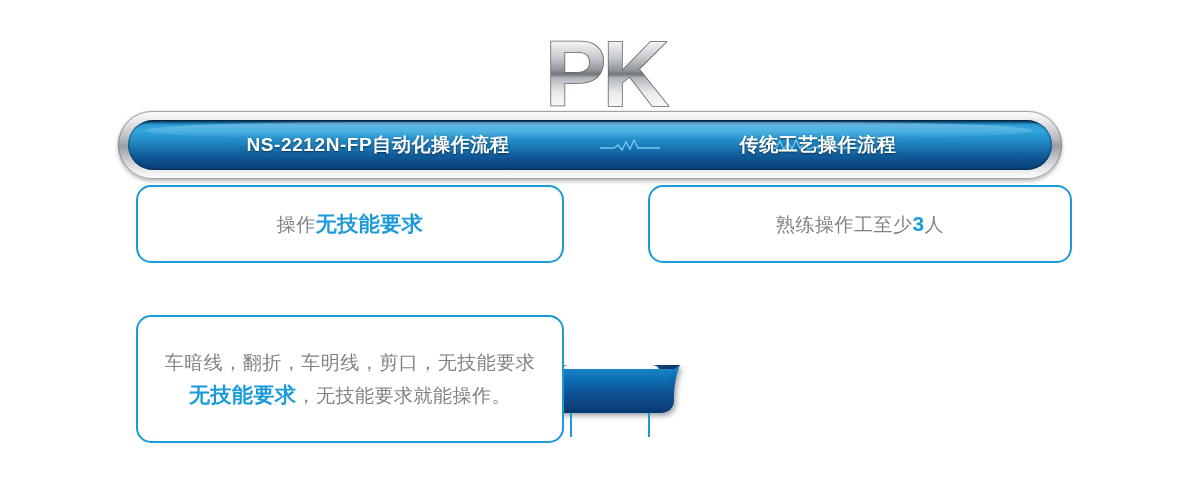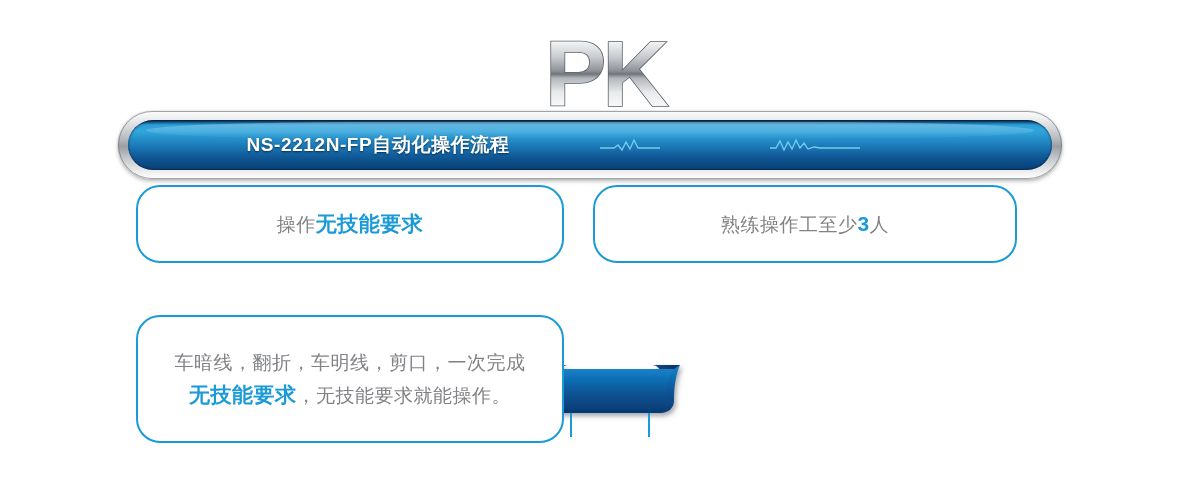--- a/index.html
+++ b/index.html
@@ -96,30 +96,30 @@
 
   
   .row { position: absolute; left: 0; width: 1180px; }
   .row-1 { top: 185px; height: 80px; }
   .row-2 { top: 315px; height: 130px; }
 
   .pill {
     position: absolute;
     box-sizing: border-box;
     border: 2px solid #1b9ad8;
-    border-radius: 24px;
+    border-radius: 15px;
     background: #ffffff;
     display: flex;
     align-items: center;
     justify-content: center;
     text-align: center;
     padding: 4px 18px;
   }
   .pill.left  { left: 136px;  width: 428px; }
-  .pill.right { left: 593px;  width: 424px; }
+  .pill.right { left: 648px;  width: 424px; }
   .row-1 .pill { height: 78px; }
   .row-2 .pill { height: 128px; }
 
   .pill-text {
     font-size: 19px;
     color: #808285;
     line-height: 32px;
     letter-spacing: 0.5px;
   }
   .pill-text .hl {
@@ -150,20 +150,21 @@
         </svg>
       </span>
 
       <span class="ekg r">
         <svg width="90" height="20" viewBox="0 0 90 20">
           <polyline points="0,12 6,12 10,5 14,14 18,6 22,13 26,4 30,12 34,7 38,13 44,11 50,12 90,12" fill="none" stroke="#79d2f7" stroke-width="1.3" opacity="0.95"></polyline>
         </svg>
       </span>
 
       <div class="banner-label left">NS-2212N-FP自动化操作流程</div>
+      <div class="banner-label right">传统工艺操作流程</div>
     </div>
   </div>
 
   <div class="pk-logo">
     <svg width="190" height="105" viewBox="0 0 190 105">
       <defs>
         <linearGradient id="chrome" x1="0" y1="0" x2="0" y2="1">
           <stop offset="0%" stop-color="#ffffff"></stop>
           <stop offset="18%" stop-color="#f4f5f6"></stop>
           <stop offset="34%" stop-color="#c6c9cd"></stop>
@@ -237,21 +238,21 @@
         <line x1="47" y1="58" x2="47" y2="82" stroke="#1b9ad8" stroke-width="2"></line>
         <line x1="125" y1="58" x2="125" y2="82" stroke="#1b9ad8" stroke-width="2"></line>
       </svg>
     </div>
   </div>
 
   <div class="row row-2">
 
     <div class="pill left">
       <div class="pill-text">
-        <div>车暗线，翻折，车明线，剪口，一次完成</div>
+        <div>车暗线，翻折，车明线，剪口，无技能要求</div>
         <div><span class="hl">无技能要求</span><span>，无技能要求就能操作。</span></div>
       </div>
     </div>
 
 
   </div>
 
 </div>
 
 </body></html>

